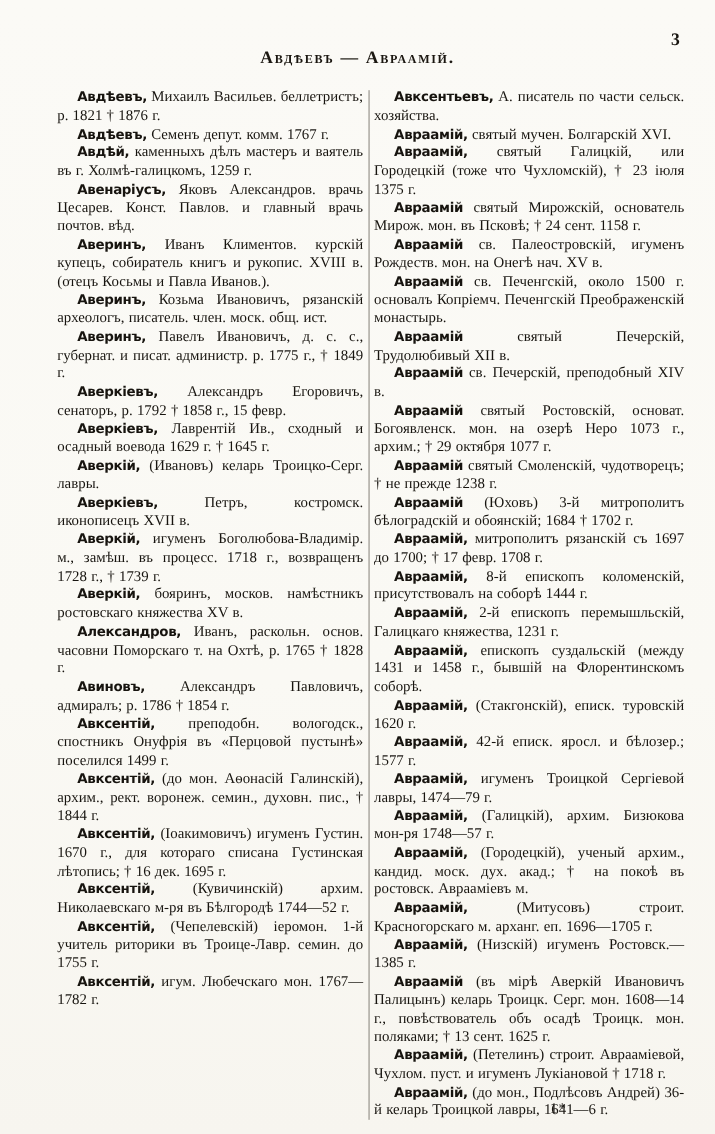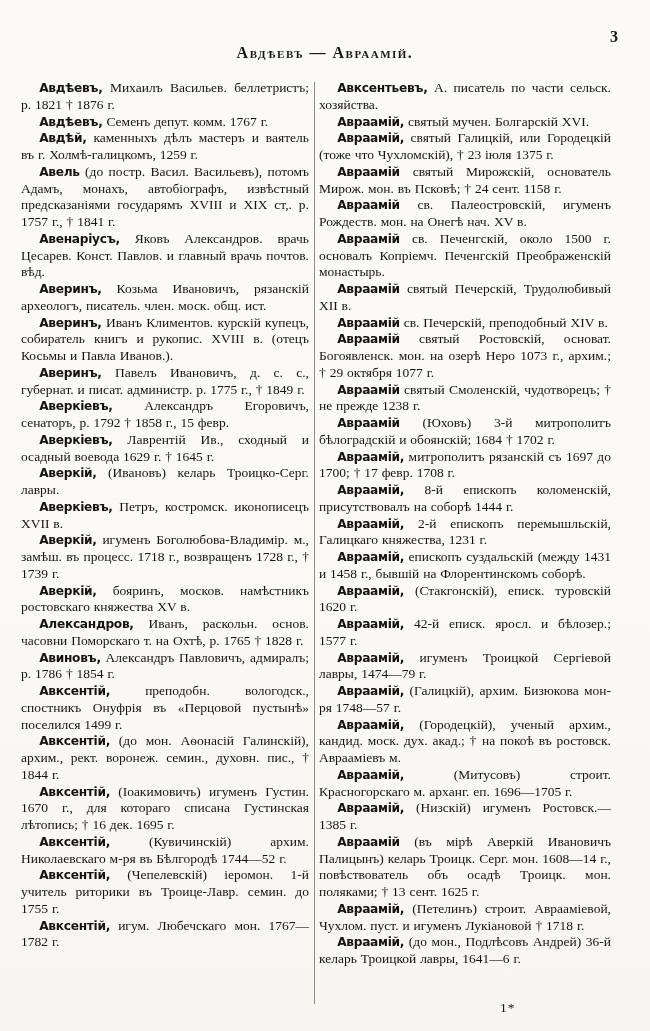--- a/index.html
+++ b/index.html
@@ -31,21 +31,21 @@
   }
   .header .pageno{
     position:absolute;
     right:32px;top:28px;
     font-size:16px;
     font-weight:700;
   }
   .columns{
     position:relative;
     display:flex;
-    padding:10px 28px 0 21px;
+    padding:10px 28px 0 52px;
     box-sizing:border-box;
     gap:0;
   }
   .column{
     width:288px;
   }
   .column.right{width:292px;}
   .divider{
     width:1px;
     background:#8f8c83;
@@ -82,24 +82,23 @@
 <div class="page">
   <div class="header">
     <span class="title">Авдѣевъ — Авраамій.</span>
     <span class="pageno">3</span>
   </div>
   <div class="columns">
     <div class="column left" id="col-left">
         <p class="entry"><span class="headword">Авдѣевъ,</span> Михаилъ Васильев. беллетристъ; р. 1821 † 1876 г.</p>
         <p class="entry"><span class="headword">Авдѣевъ,</span> Семенъ депут. комм. 1767 г.</p>
         <p class="entry"><span class="headword">Авдѣй,</span> каменныхъ дѣлъ мастеръ и ваятель въ г. Холмѣ-галицкомъ, 1259 г.</p>
-        <p class="entry"><span class="headword">Авель</span> (до постр. Васил. Васильевъ), потомъ Адамъ, монахъ, автобіографъ, извѣстный предсказаніями государямъ XVIII и XIX ст,. р. 1757 г., † 1841 г.</p>
         <p class="entry"><span class="headword">Авенаріусъ,</span> Яковъ Александров. врачь Цесарев. Конст. Павлов. и главный врачь почтов. вѣд.</p>
+        <p class="entry"><span class="headword">Аверинъ,</span> Иванъ Климентов. курскій купецъ, собиратель книгъ и рукопис. XVIII в. (отецъ Косьмы и Павла Иванов.).</p>
         <p class="entry"><span class="headword">Аверинъ,</span> Козьма Ивановичъ, рязанскій археологъ, писатель. член. моск. общ. ист.</p>
-        <p class="entry"><span class="headword">Аверинъ,</span> Иванъ Климентов. курскій купецъ, собиратель книгъ и рукопис. XVIII в. (отецъ Косьмы и Павла Иванов.).</p>
         <p class="entry"><span class="headword">Аверинъ,</span> Павелъ Ивановичъ, д. с. с., губернат. и писат. администр. р. 1775 г., † 1849 г.</p>
         <p class="entry"><span class="headword">Аверкіевъ,</span> Александръ Егоровичъ, сенаторъ, р. 1792 † 1858 г., 15 февр.</p>
         <p class="entry"><span class="headword">Аверкіевъ,</span> Лаврентій Ив., сходный и осадный воевода 1629 г. † 1645 г.</p>
         <p class="entry"><span class="headword">Аверкій,</span> (Ивановъ) келарь Троицко-Серг. лавры.</p>
         <p class="entry"><span class="headword">Аверкіевъ,</span> Петръ, костромск. иконописецъ XVII в.</p>
         <p class="entry"><span class="headword">Аверкій,</span> игуменъ Боголюбова-Владимір. м., замѣш. въ процесс. 1718 г., возвращенъ 1728 г., † 1739 г.</p>
         <p class="entry"><span class="headword">Аверкій,</span> бояринъ, москов. намѣстникъ ростовскаго княжества XV в.</p>
         <p class="entry"><span class="headword">Александров,</span> Иванъ, раскольн. основ. часовни Поморскаго т. на Охтѣ, р. 1765 † 1828 г.</p>
         <p class="entry"><span class="headword">Авиновъ,</span> Александръ Павловичъ, адмиралъ; р. 1786 † 1854 г.</p>
         <p class="entry"><span class="headword">Авксентій,</span> преподобн. вологодск., спостникъ Онуфрія въ «Перцовой пустынѣ» поселился 1499 г.</p>

